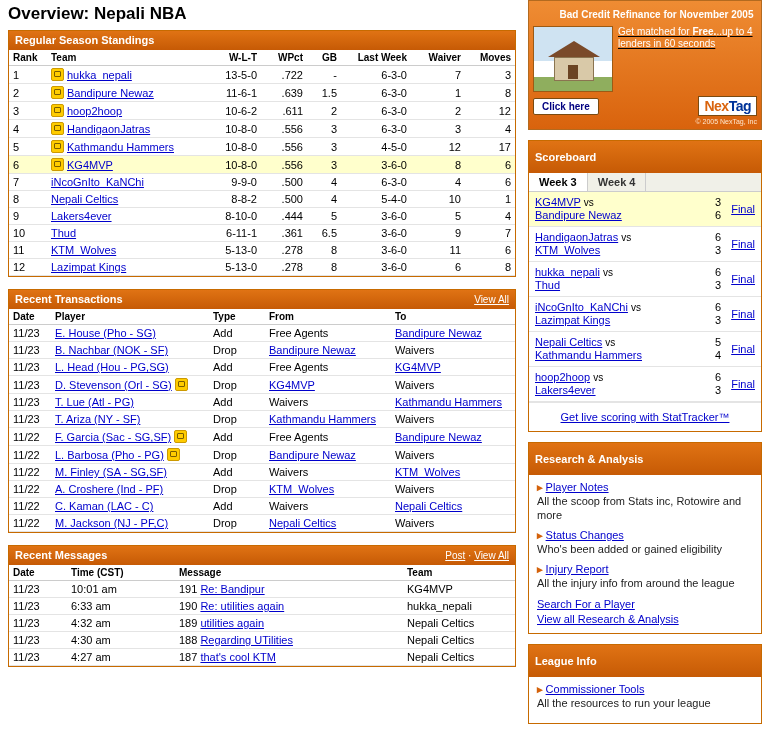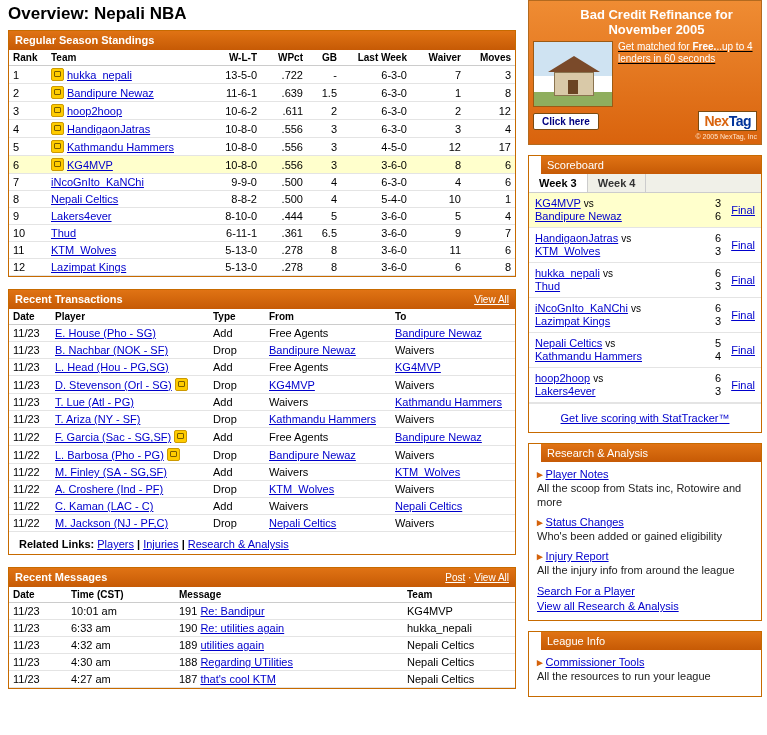--- a/index.html
+++ b/index.html
@@ -122,21 +122,21 @@
     width: 234px;
     border: 1px solid #b36a1f;
     background: #e8721c;
     background: linear-gradient(to bottom, #ef8c33 0%, #d9630d 100%);
     box-sizing: border-box;
     padding: 4px;
   }
   .ad-title {
     color: #ffffff;
     font-weight: bold;
-    font-size: 13px;
+    font-size: 10px;
     line-height: 15px;
     text-align: center;
     padding: 2px 2px 4px 2px;
     margin-left: 23px;
   }
   .ad-body { display: flex; gap: 5px; text-decoration: underline; }
   .ad-house {
     width: 78px; height: 64px;
     background: #ffffff;
     border: 1px solid #9c5a14;
@@ -188,24 +188,23 @@
     width: 234px;
     border: 1px solid #c76a00;
     background: #ffffff;
     box-sizing: border-box;
     margin-top: 10px;
   }
   .rpanel-head {
     background: #d4620b;
     background: linear-gradient(to bottom, #e07314 0%, #c65a05 100%);
     color: #ffffff;
-    font-weight: normal;
-    font-size: 11px;
-    padding: 3px 6px;
-    margin-left: 12px;
+    font-weight: bold;
+    font-size: 11px;
+    padding: 10px 6px;
   }
   .tabs {
     display: flex;
     background: #f0f0e8;
     border-bottom: 1px solid #cccccc;
   }
   .tab {
     padding: 3px 10px;
     font-size: 11px;
     font-weight: bold;
@@ -486,24 +485,20 @@
             </tr>
             <tr>
               <td>11/22</td>
               <td><a>M. Jackson (NJ - PF,C)</a></td>
               <td>Drop</td>
               <td><a>Nepali Celtics</a></td>
               <td>Waivers</td>
             </tr>
           </tbody>
       </table>
-      <div class="related">
-        <span>Related Links:</span>
-        <span id="related-items"> <a>Players</a> | <a>Injuries</a> | <a>Research &amp; Analysis</a></span>
-      </div>
     </div>
 
     <div class="panel">
       <div class="panel-head">
         <span>Recent Messages</span>
         <span class="right-links">
           <a>Post</a> ·
           <a>View All</a>
         </span>
       </div>

